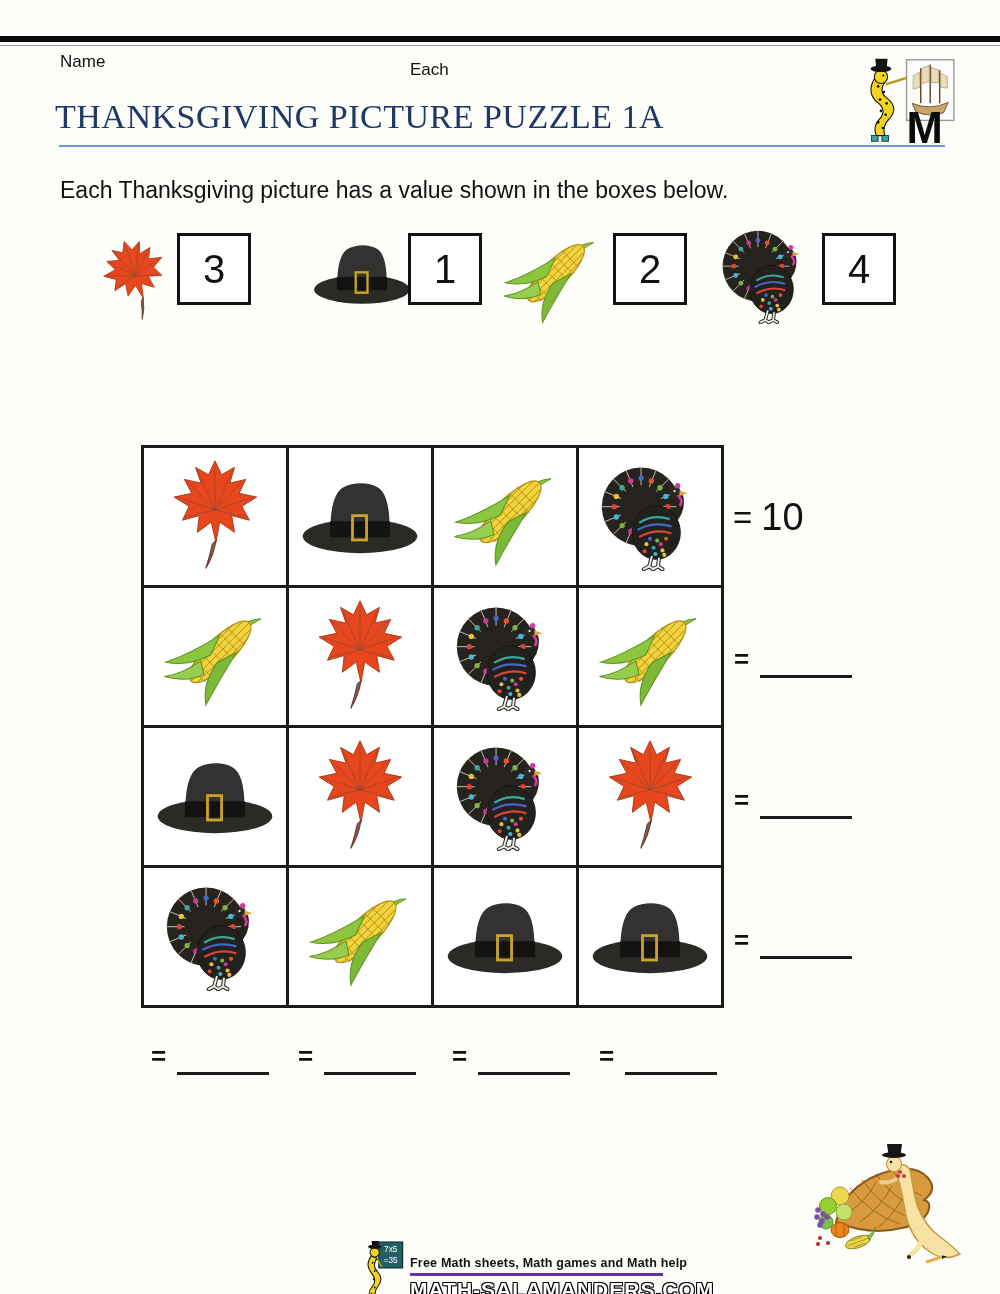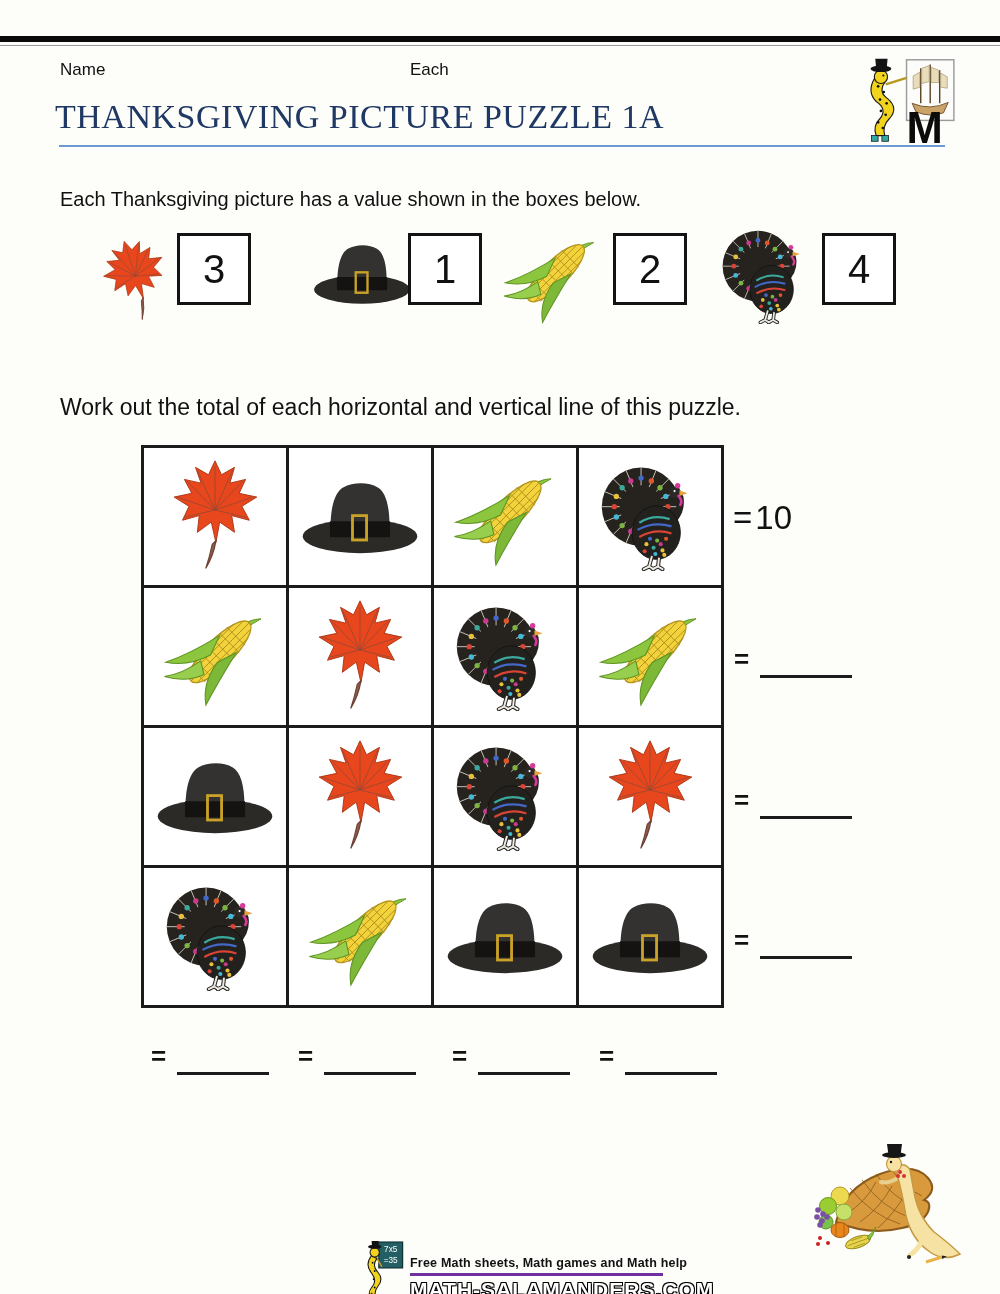--- a/index.html
+++ b/index.html
@@ -6,28 +6,28 @@
   #page{
     position:relative;width:1000px;height:1294px;background:#fdfdfa;
     font-family:"Liberation Sans",sans-serif;color:#111;overflow:hidden;
     margin:0 auto;
   }
   .abs{position:absolute;}
   
   #top-bar{left:0;top:36px;width:1000px;height:6px;background:#0a0a0a;}
   #top-bar-thin{left:0;top:45px;width:1000px;height:1px;background:#9a9a9a;}
   
-  #name-label{left:60px;top:60px;font-size:17px;}
+  #name-label{left:60px;top:52px;font-size:17px;}
   #date-label{left:410px;top:60px;font-size:17px;}
   #page-title{left:55px;top:98px;font-family:"Liberation Serif",serif;font-size:34px;
     color:#1F3864;letter-spacing:.5px;white-space:nowrap;}
   #title-rule{left:59px;top:145px;width:886px;height:2px;background:#6B9BD2;}
   #header-logo{left:856px;top:56px;width:102px;height:90px;}
   
-  #instr1{left:60px;top:188px;font-size:20px;white-space:nowrap;}
+  #instr1{left:60px;top:177px;font-size:23px;white-space:nowrap;}
   #instr2{left:60px;top:394px;font-size:23px;white-space:nowrap;}
   
   .key-icon{position:absolute;}
   .ki-0{left:102px;top:238px;width:70px;height:86px;transform:rotate(-18deg);}
   .ki-1{left:311px;top:240px;width:102px;height:67px;}
   .ki-2{left:500px;top:227px;width:102px;height:102px;}
   .ki-3{left:721px;top:226px;width:90px;height:98px;}
   .key-box{position:absolute;width:68px;height:66px;border:3px solid #131313;background:#fff;
     display:flex;align-items:center;justify-content:center;font-size:40px;color:#111;}
   .kb-0{left:177px;top:233px;}
@@ -40,21 +40,21 @@
     text-align:center;vertical-align:middle;padding:0;}
   .icon{display:block;margin:0 auto;}
   td .icon-maple-leaf{width:94px;height:116px;}
   td .icon-pilgrim-hat{width:122px;height:80px;}
   td .icon-corn{width:110px;height:110px;}
   td .icon-turkey{width:100px;height:109px;}
   
   .row-total,.col-total{position:absolute;display:flex;align-items:flex-start;}
   .eq{font-size:26px;font-weight:bold;line-height:26px;}
   .has-value .eq{font-size:33px;font-weight:normal;line-height:33px;}
-  .tot{font-size:33px;line-height:33px;margin-left:3px;text-align:center;}
+  .tot{font-size:38px;line-height:33px;margin-left:9px;text-align:center;}
   .blank-line{width:92px;height:3px;background:#1c1c1c;margin-left:11px;margin-top:29px;}
   .rt-0{left:733px;top:501px;}
   .rt-1{left:734px;top:646px;}
   .rt-2{left:734px;top:787px;}
   .rt-3{left:734px;top:927px;}
   .ct-0{left:151px;top:1043px;}
   .ct-1{left:298px;top:1043px;}
   .ct-2{left:452px;top:1043px;}
   .ct-3{left:599px;top:1043px;}
   
@@ -235,21 +235,20 @@
         <span>2</span>
       </div>
       <svg class="icon icon-turkey key-icon ki-3">
         <use href="#sym-turkey" xlink:href="#sym-turkey"></use>
       </svg>
       <div class="key-box kb-3">
         <span>4</span>
       </div>
     </div>
 
-  <div class="abs" id="instr2">Work out the total of each horizontal and vertical line of this puzzle.</div>
 
   <table class="abs" id="puzzle-grid">
       <tbody>
         <tr>
           <td>
             <svg class="icon icon-maple-leaf">
               <use href="#sym-maple-leaf" xlink:href="#sym-maple-leaf"></use>
             </svg>
           </td>
           <td>

